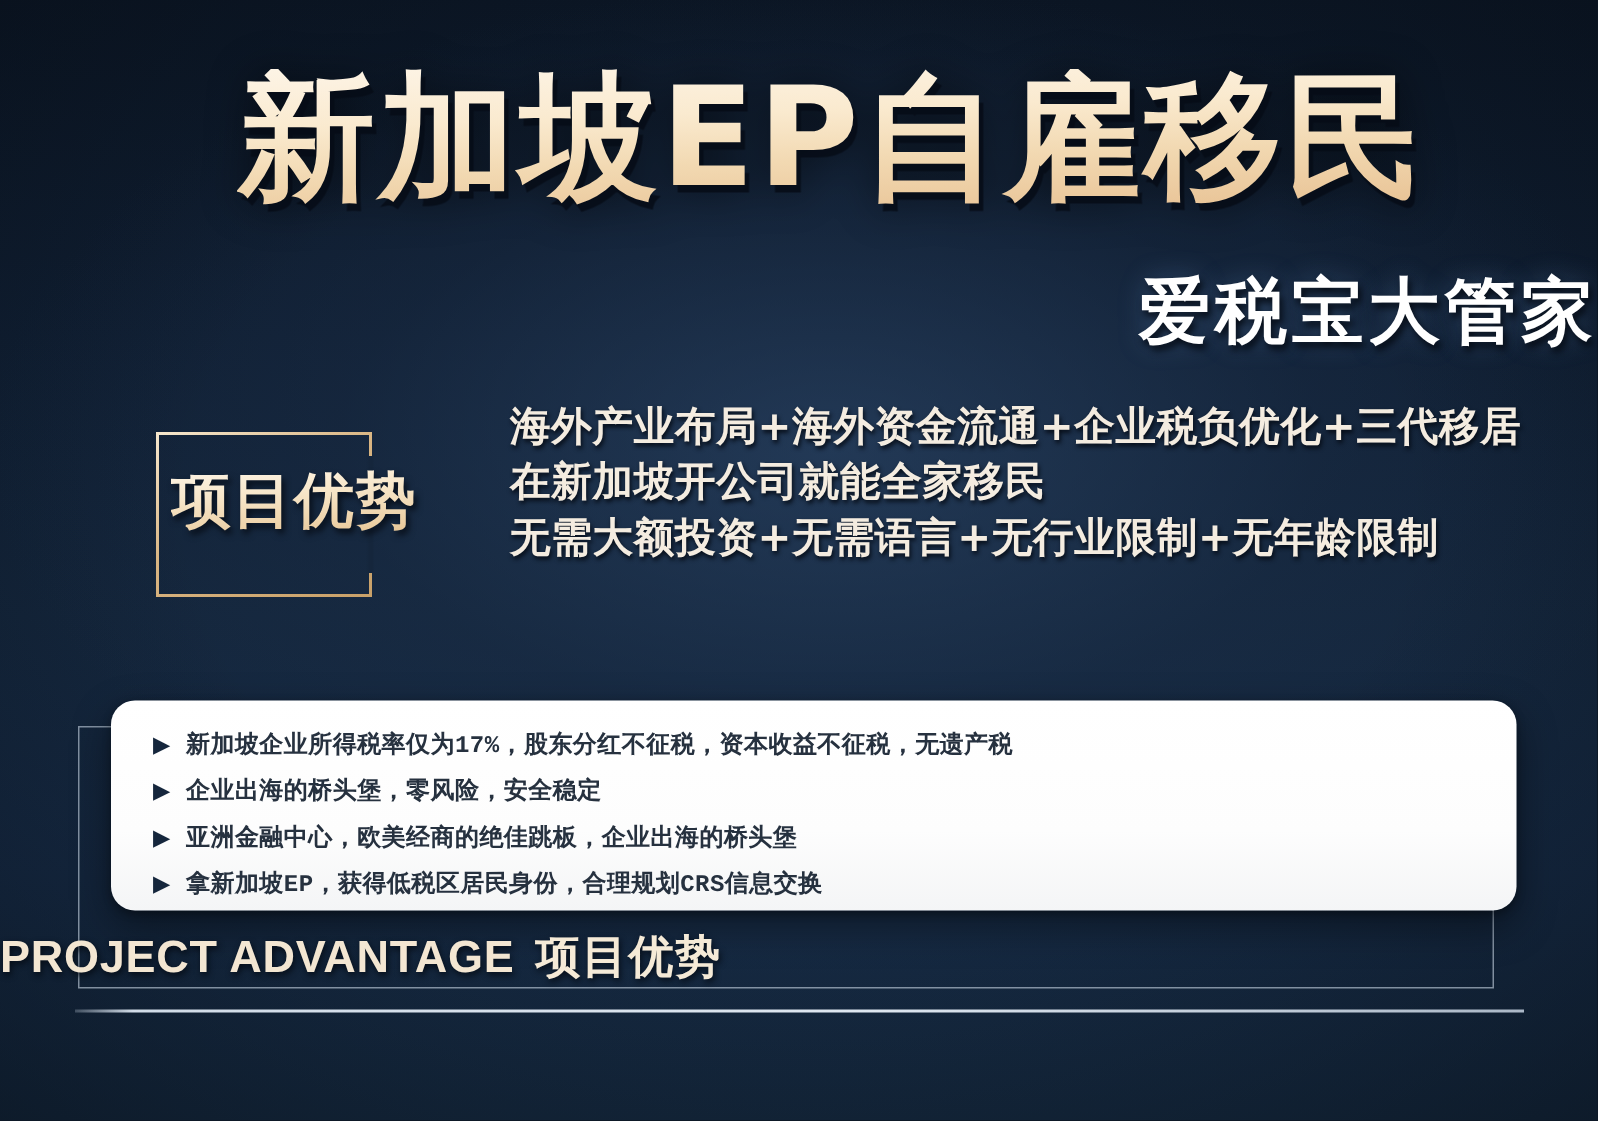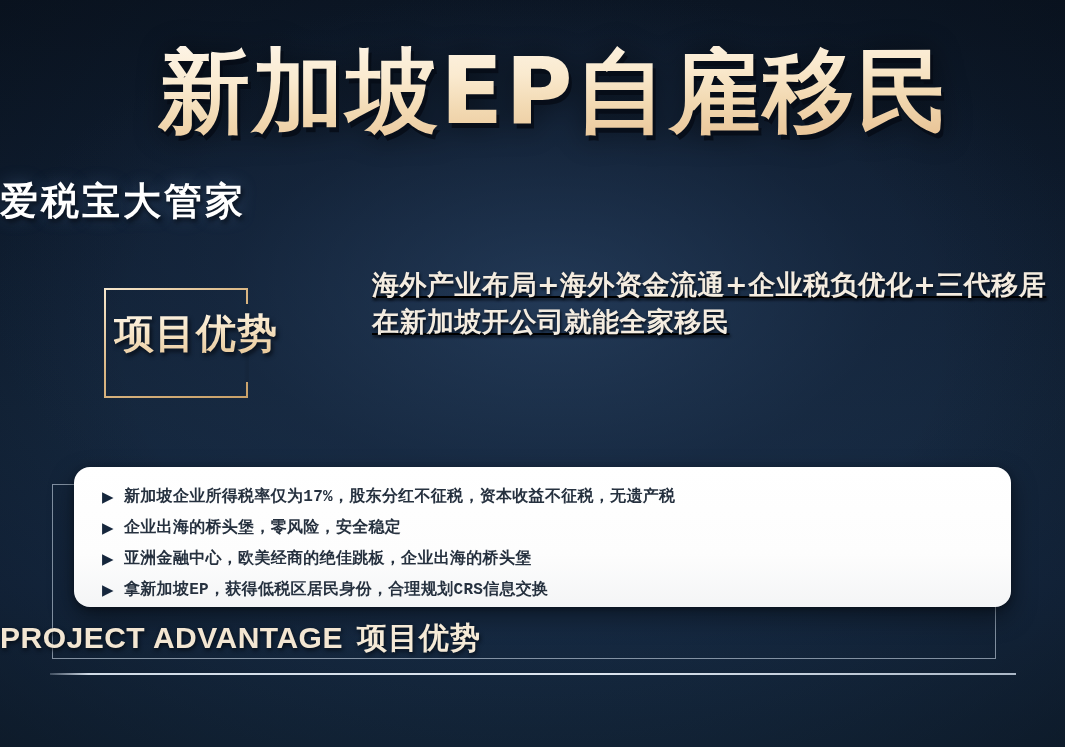--- a/index.html
+++ b/index.html
@@ -54,24 +54,24 @@
     -webkit-text-fill-color: transparent;
     filter: drop-shadow(3px 5px 0px rgba(6,12,22,0.85)) drop-shadow(0 0 14px rgba(0,0,0,0.45));
     white-space: nowrap;
   }
 
   .sub-title {
     position: absolute;
     left: 0;
     right: 0;
     top: 176px;
-    text-align: left;
+    text-align: right;
     z-index: 4;
     font-family: Liberation Mono, monospace;
-    font-size: 38px;
+    font-size: 48px;
     font-weight: bold;
     letter-spacing: 3px;
     color: #ffffff;
     text-shadow: 2px 3px 5px rgba(3,8,16,0.9), 0 0 18px rgba(120,170,230,0.30);
   }
 
   
   .badge {
     position: absolute;
     left: 104px;
@@ -120,25 +120,24 @@
     -webkit-background-clip: text;
     background-clip: text;
     color: transparent;
     -webkit-text-fill-color: transparent;
     filter: drop-shadow(2px 3px 2px rgba(5,11,20,0.9));
   }
 
   
   .features {
     position: absolute;
-    left: 372px;
+    left: 340px;
     top: 266px;
     width: 670px;
     z-index: 4;
-    text-decoration: underline;
   }
   .features .line {
     font-family: "DejaVu Sans", "Liberation Sans", sans-serif;
     font-size: 27px;
     font-weight: bold;
     line-height: 37px;
     letter-spacing: 0.5px;
     color: #f4ece0;
     text-shadow: 1px 2px 3px rgba(4,10,18,0.92);
     white-space: nowrap;
@@ -245,20 +244,21 @@
 
   <div class="badge">
     <div class="frame"></div>
     <div class="gap"></div>
   </div>
   <div class="badge-label">项目优势</div>
 
   <div class="features">
     <div class="line">海外产业布局+海外资金流通+企业税负优化+三代移居</div>
     <div class="line">在新加坡开公司就能全家移民</div>
+    <div class="line">无需大额投资+无需语言+无行业限制+无年龄限制</div>
   </div>
 
   <div class="outline-frame"></div>
 
   <div class="card">
     <div class="bullet-row">
       <span class="bullet-mark">▶</span>
       <span class="bullet-text">新加坡企业所得税率仅为17%，股东分红不征税，资本收益不征税，无遗产税</span>
     </div>
     <div class="bullet-row">

